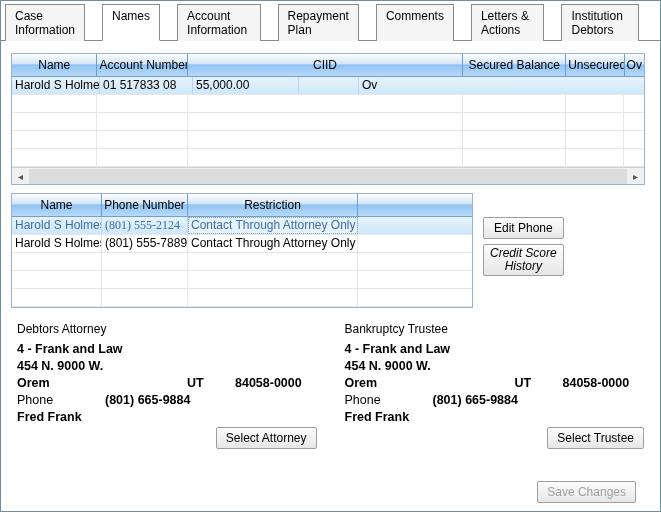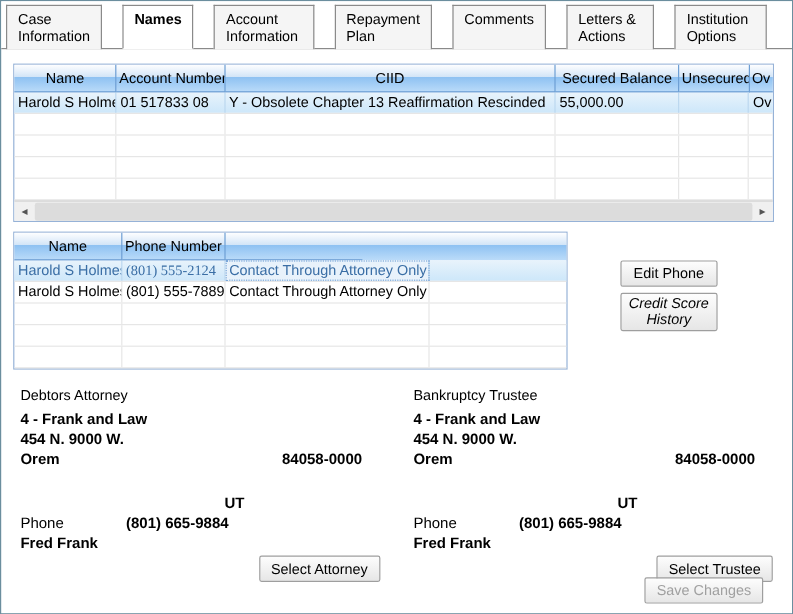--- a/index.html
+++ b/index.html
@@ -25,21 +25,21 @@
     border-bottom: none;
     margin-right: 17px;
     background: #f5f5f5;
     font-size: 12px;
     cursor: pointer;
     position: relative;
     top:1px;
   }
   .tab.active {
     background: #fff;
-    font-weight: bold;
+    font-weight: normal;
     border-bottom: 1px solid #fff;
     z-index:2;
   }
   .tab-separator-line { border-bottom:1px solid #8a8a8a; margin-bottom:4px;}
   .content { padding: 8px 10px; }
   
   .grid {
     border: 1px solid #96B2D7;
     background: #fff;
   }
@@ -86,41 +86,41 @@
   }
   .hscroll .arrow { width:15px; height:15px; display:flex; align-items:center; justify-content:center; font-size:10px; color:#555; border-radius:2px;}
   .hscroll .track { flex:1; height:15px; background:#dcdcdc; margin:0 1px; border-radius:2px;}
 
   .section2 {
     display:flex;
     gap:10px;
     margin-top:8px;
   }
   .contact-grid-wrap { }
-  .side-buttons { display:flex; flex-direction:column; gap:5px; padding-top:24px;margin-left:34px;}
+  .side-buttons { display:flex; flex-direction:column; gap:5px; padding-top:24px;}
   .btn {
     font-family: Arial, sans-serif;
     font-size: 12px;
     padding: 3px 9px;
     border: 1px solid #9e9e9e;
     background: linear-gradient(#fdfdfd,#e6e6e6);
     cursor:pointer;
     border-radius:2px;
   }
   .btn.disabled { color:#a0a0a0; cursor:default;}
   .multi { line-height: 13px; text-align:center; padding:2px 6px;font-style:italic;}
 
   .panels { display:flex; gap:16px; margin-top:14px;}
   .panel { flex:1; padding: 0 6px;}
   .panel .title { font-size:12px; margin-bottom:6px;}
   .panel .bold { font-weight:bold; font-size:12.5px;}
   .panel .line { margin: 3px 0; }
   .city-line { display:flex; }
   .city-line span:nth-child(1){width:170px;}
-  .city-line span:nth-child(2){width:48px;margin-top:36px;}
+  .city-line span:nth-child(2){width:48px;}
   .phone-line { display:flex;}
   .phone-line span:nth-child(1){width:88px; font-weight:normal;}
   .panel .btn-wrap { text-align:right; }
 
   .footer { position:absolute; bottom:8px; right:24px;}
 
   
   .g1c1{width:88px}
   .g1c2{width:93px}
   .g1c3{width:284px}
@@ -137,40 +137,39 @@
 </head>
 <body>
 
 <div class="tabs">
   <div class="tab">Case Information</div>
   <div class="tab active">Names</div>
   <div class="tab">Account Information</div>
   <div class="tab">Repayment Plan</div>
   <div class="tab">Comments</div>
   <div class="tab">Letters &amp; Actions</div>
-  <div class="tab">Institution Options</div>
+  <div class="tab">Institution Debtors</div>
 </div>
 <div class="tab-separator-line"></div>
 
 <div class="content">
 
   <div class="grid" style="width:634px;">
     <div class="grid-header">
       <div class="col g1c1">Name</div>
       <div class="col g1c2">Account Number</div>
       <div class="col g1c3">CIID</div>
       <div class="col g1c4">Secured Balance</div>
       <div class="col g1c5">Unsecured</div>
       <div class="col g1c6">Ov</div>
     </div>
     <div class="grid-body">
       <div class="grid-row selected">
         <div class="cell g1c1">Harold S Holmes</div>
         <div class="cell g1c2">01 517833 08</div>
-        <div class="cell g1c3">Y  - Obsolete Chapter 13 Reaffirmation Rescinded</div>
         <div class="cell g1c4 num">55,000.00</div>
         <div class="cell g1c5 num"></div>
         <div class="cell g1c6 num">Ov</div>
       </div>
       <div class="grid-row">
           <div class="cell g1c1"></div>
           <div class="cell g1c2"></div>
           <div class="cell g1c3"></div>
           <div class="cell g1c4"></div>
           <div class="cell g1c5"></div>
@@ -207,20 +206,21 @@
       <div class="arrow">▸</div>
     </div>
   </div>
 
   <div class="section2">
     <div class="contact-grid-wrap">
       <div class="grid" style="width:462px;">
         <div class="grid-header">
           <div class="col g2c1">Name</div>
           <div class="col g2c2">Phone Number</div>
+          <div class="col g2c3">Restriction</div>
           <div class="col g2c4"></div>
         </div>
         <div class="grid-body">
           <div class="grid-row selected">
             <div class="cell g2c1" style="color:#3a6ea5;">Harold S Holmes</div>
             <div class="cell g2c2" style="color:#3a6ea5;font-family:Liberation Serif, serif;">(801) 555-2124</div>
             <div class="cell g2c3 dotted-sel" style="color:#3a6ea5;">Contact Through Attorney Only</div>
             <div class="cell g2c4"></div>
           </div>
           <div class="grid-row">

